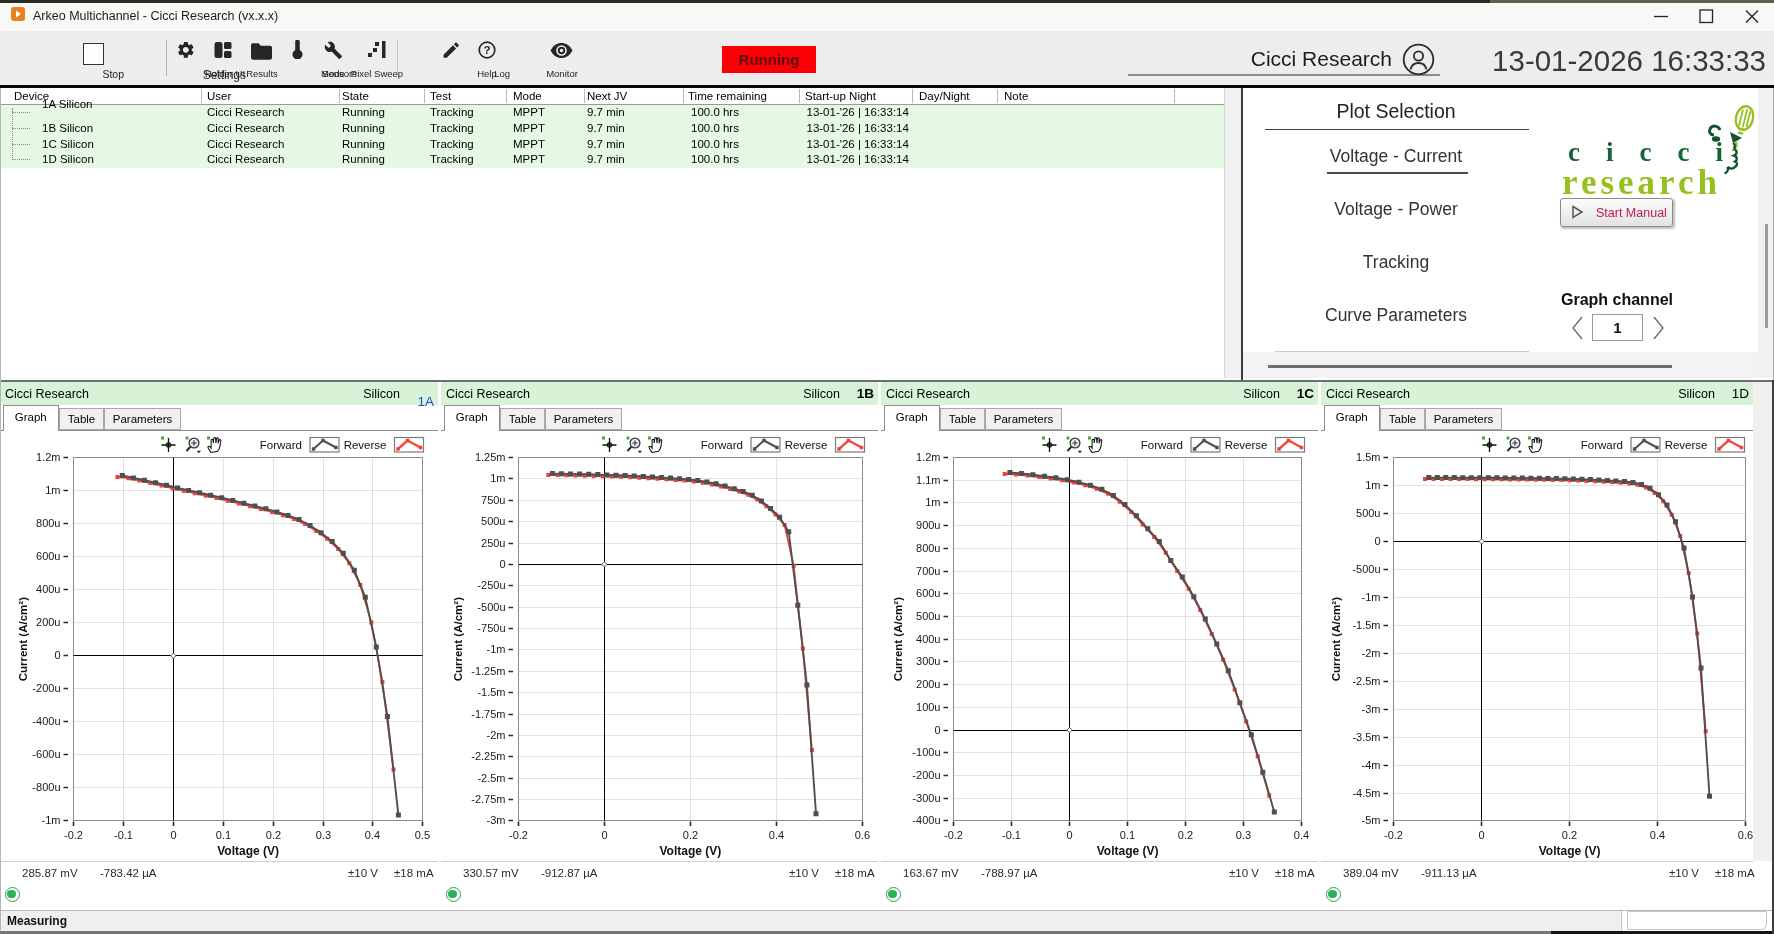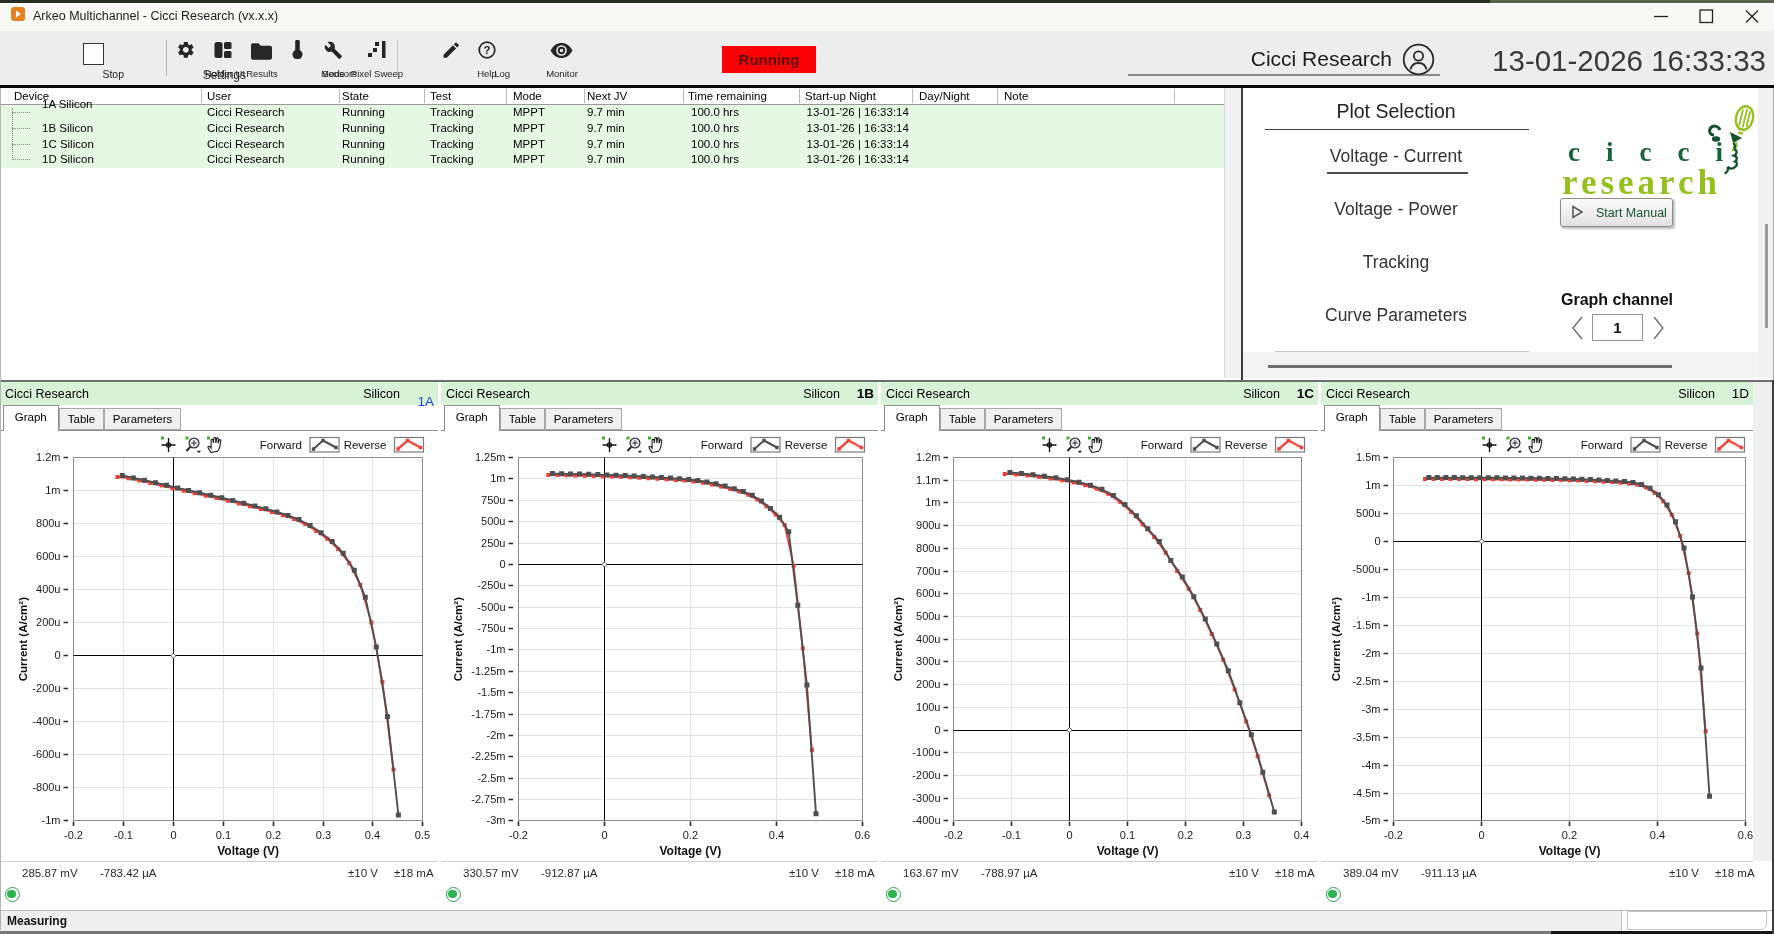--- a/index.html
+++ b/index.html
@@ -159,21 +159,21 @@
       <ellipse cx="18" cy="41" rx="4.2" ry="2.8" fill="#14532d"></ellipse>
       <path d="M32 34l12 6-9 5z" fill="#14532d"></path>
       <path d="M35 45c2.5 1.5 2.5 4 .5 5.5" fill="none" stroke="#14532d" stroke-width="2.4"></path>
       <path d="M36 51c3.5 1.5 3.5 5 0 6.5 3.5 1 3.5 4.5 1 6 2.5 1 2.5 3.5.5 5-2 2.5-5.5 2.5-8 .5 1.5 3-.5 5.5-3 6.5" fill="none" stroke="#14532d" stroke-width="2.4"></path>
     </svg>
   </div>
 <div class="abs" style="left:1560px;top:198px;width:113px;height:29px;border:1px solid #8a8a8a;border-radius:3px;background:linear-gradient(#fcfcfc,#e2e2e2);box-shadow:1.5px 1.5px 2px rgba(0,0,0,0.25);box-sizing:border-box"></div>
 <svg class="abs" style="left:1570px;top:204px" width="14" height="16" viewBox="0 0 14 16">
     <path d="M3 2.5l9 5.5-9 5.5z" fill="none" stroke="#555" stroke-width="1.5"></path>
   </svg>
-<div class="abs" style="left:1596px;top:206px;font-size:12.5px;color:#14532d">Start Manual</div>
+<div class="abs" style="left:1596px;top:206px;font-size:12.5px;color:#be185d">Start Manual</div>
 <div class="abs" style="left:1530px;top:291px;width:174px;text-align:center;font-size:16px;font-weight:bold;color:#111">Graph channel</div>
 <svg class="abs" style="left:1566px;top:313px" width="104" height="30" viewBox="0 0 104 30">
     <path d="M16 4L7 15l9 11" fill="none" stroke="#666" stroke-width="1.3"></path>
     <path d="M88 4l9 11-9 11" fill="none" stroke="#666" stroke-width="1.3"></path>
   </svg>
 <div class="abs" style="left:1592px;top:314px;width:51px;height:27px;border:1px solid #999;background:#fff;box-sizing:border-box;text-align:center;line-height:25px;font-size:15px;font-weight:bold;color:#111">1</div>
 <div class="abs" style="left:1243px;top:352px;width:531px;height:26px;background:#f3f3f3"></div>
 <div class="abs" style="left:1268px;top:365px;width:404px;height:2.5px;background:#6e6e6e"></div>
 <div class="abs" style="left:1758px;top:88px;width:16px;height:290px;background:#f1f1f1"></div>
 <div class="abs" style="left:1764.5px;top:224px;width:3px;height:104px;background:#9a9a9a"></div>

